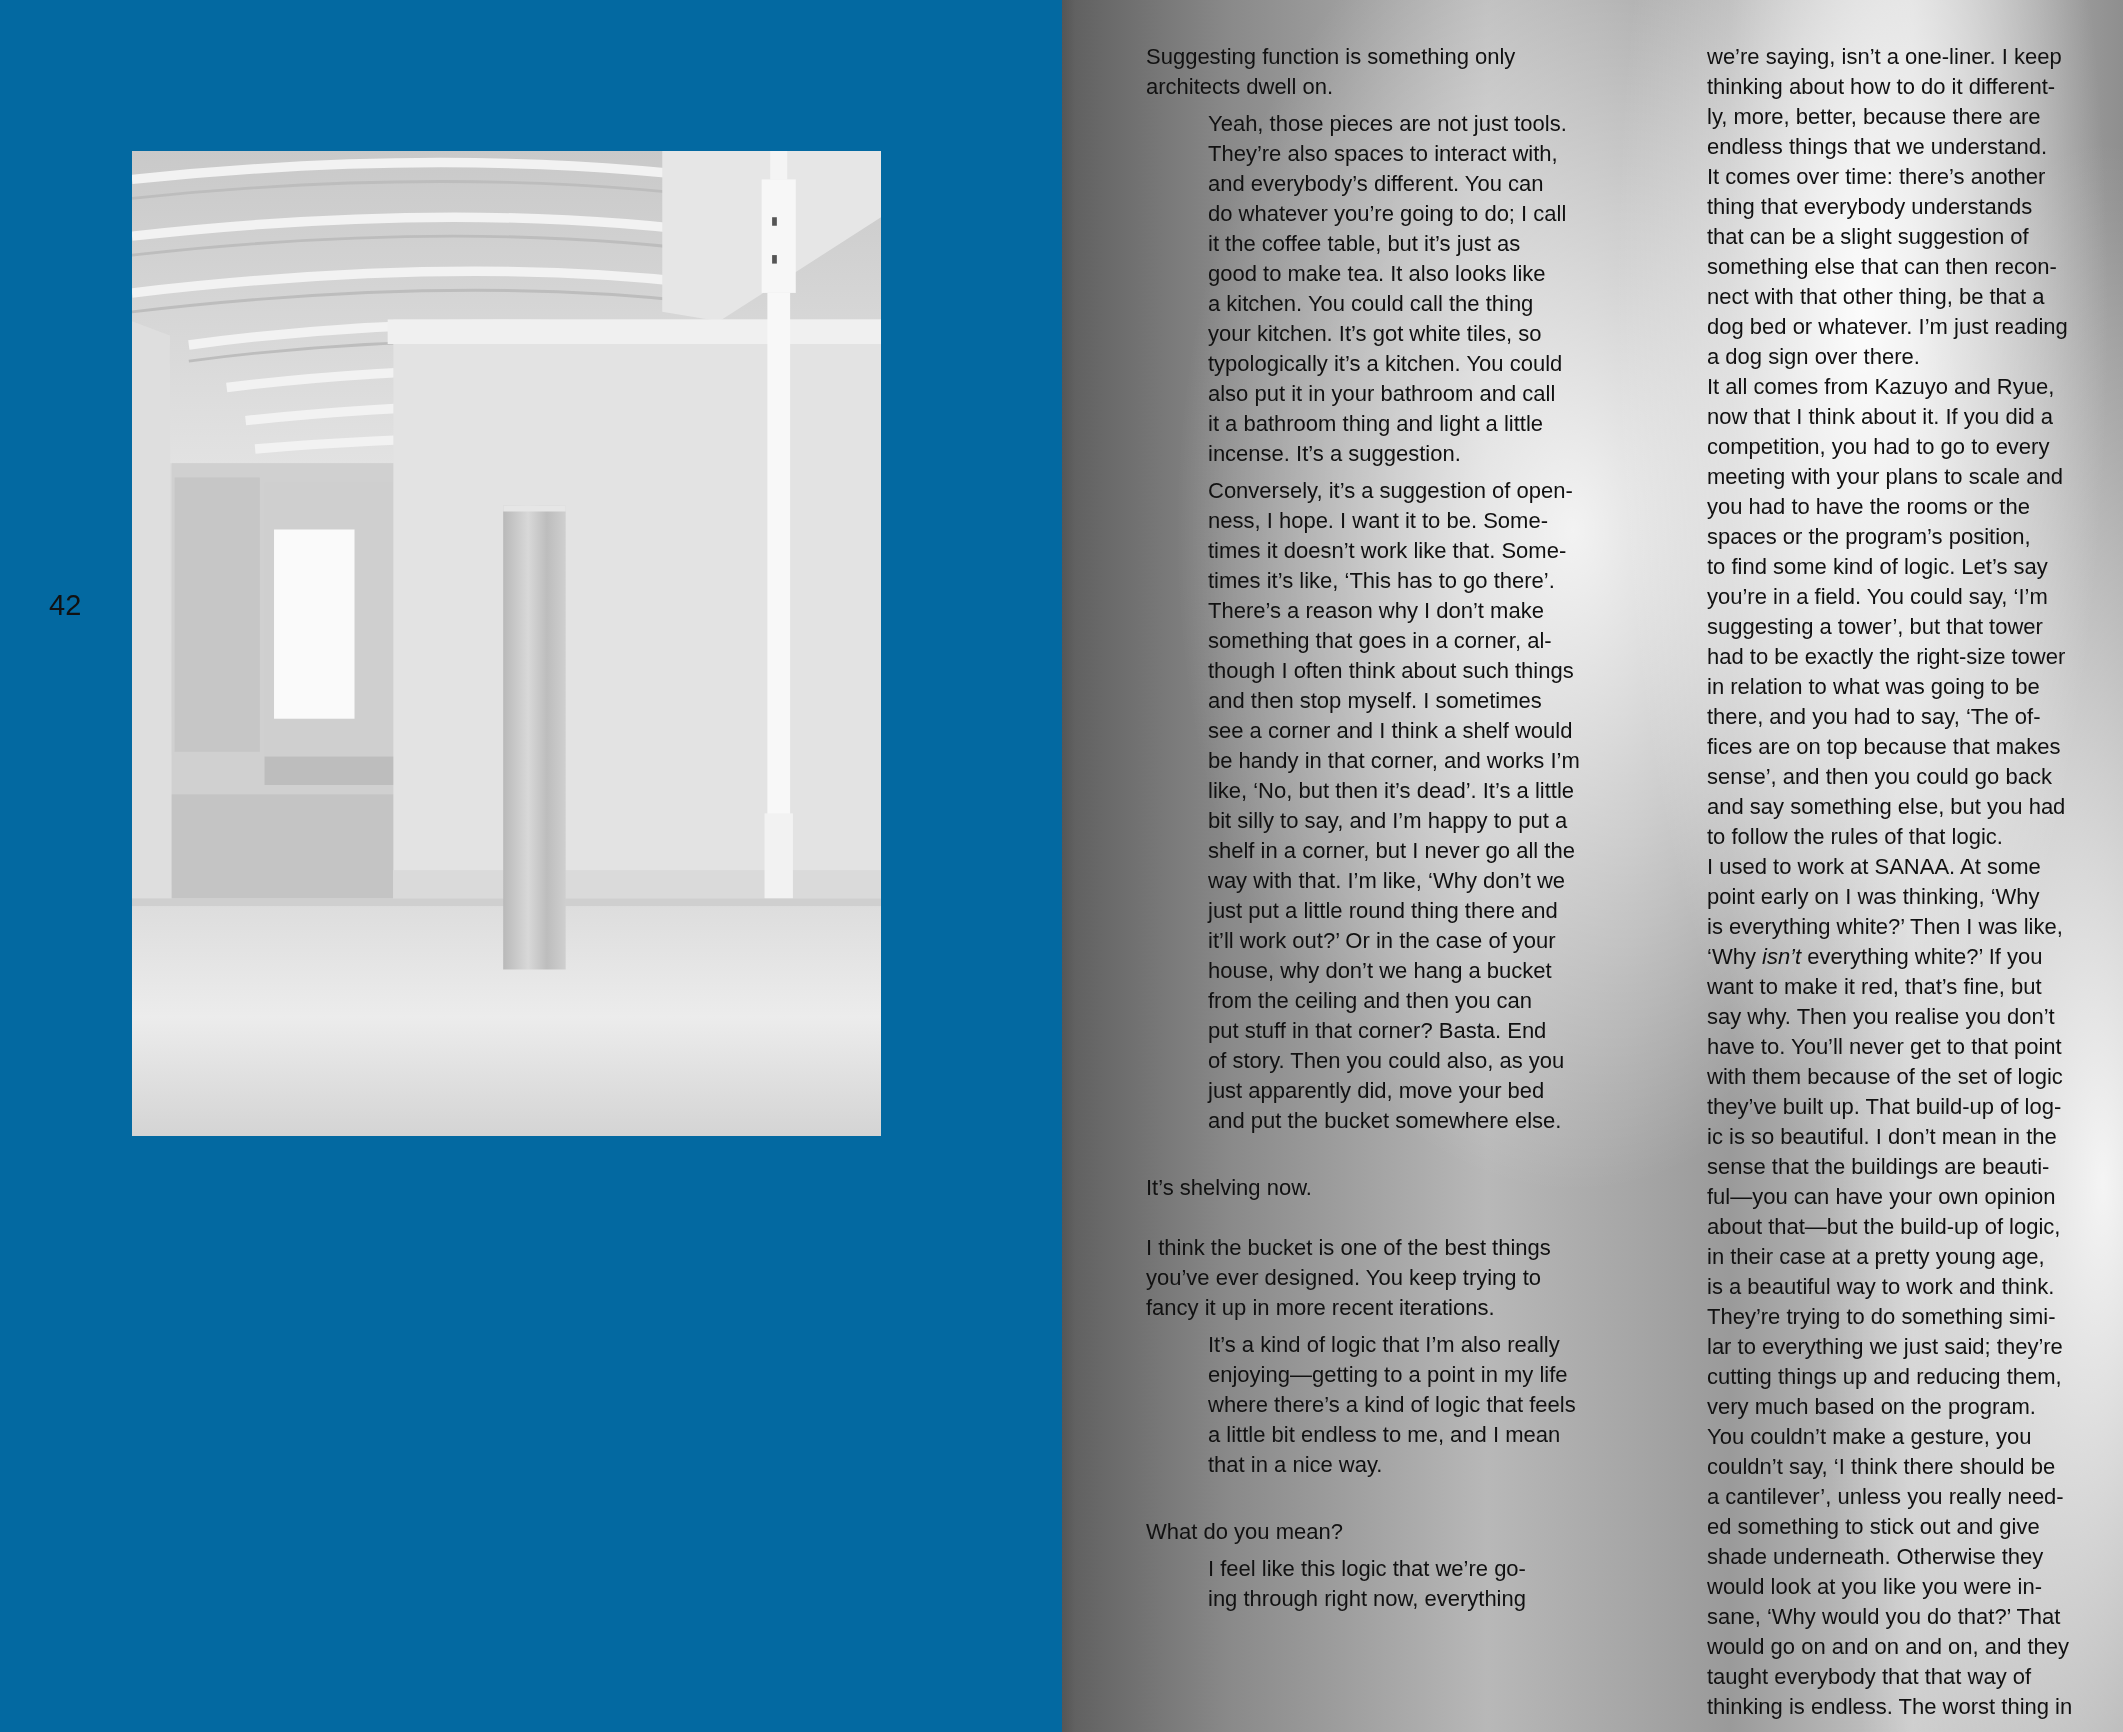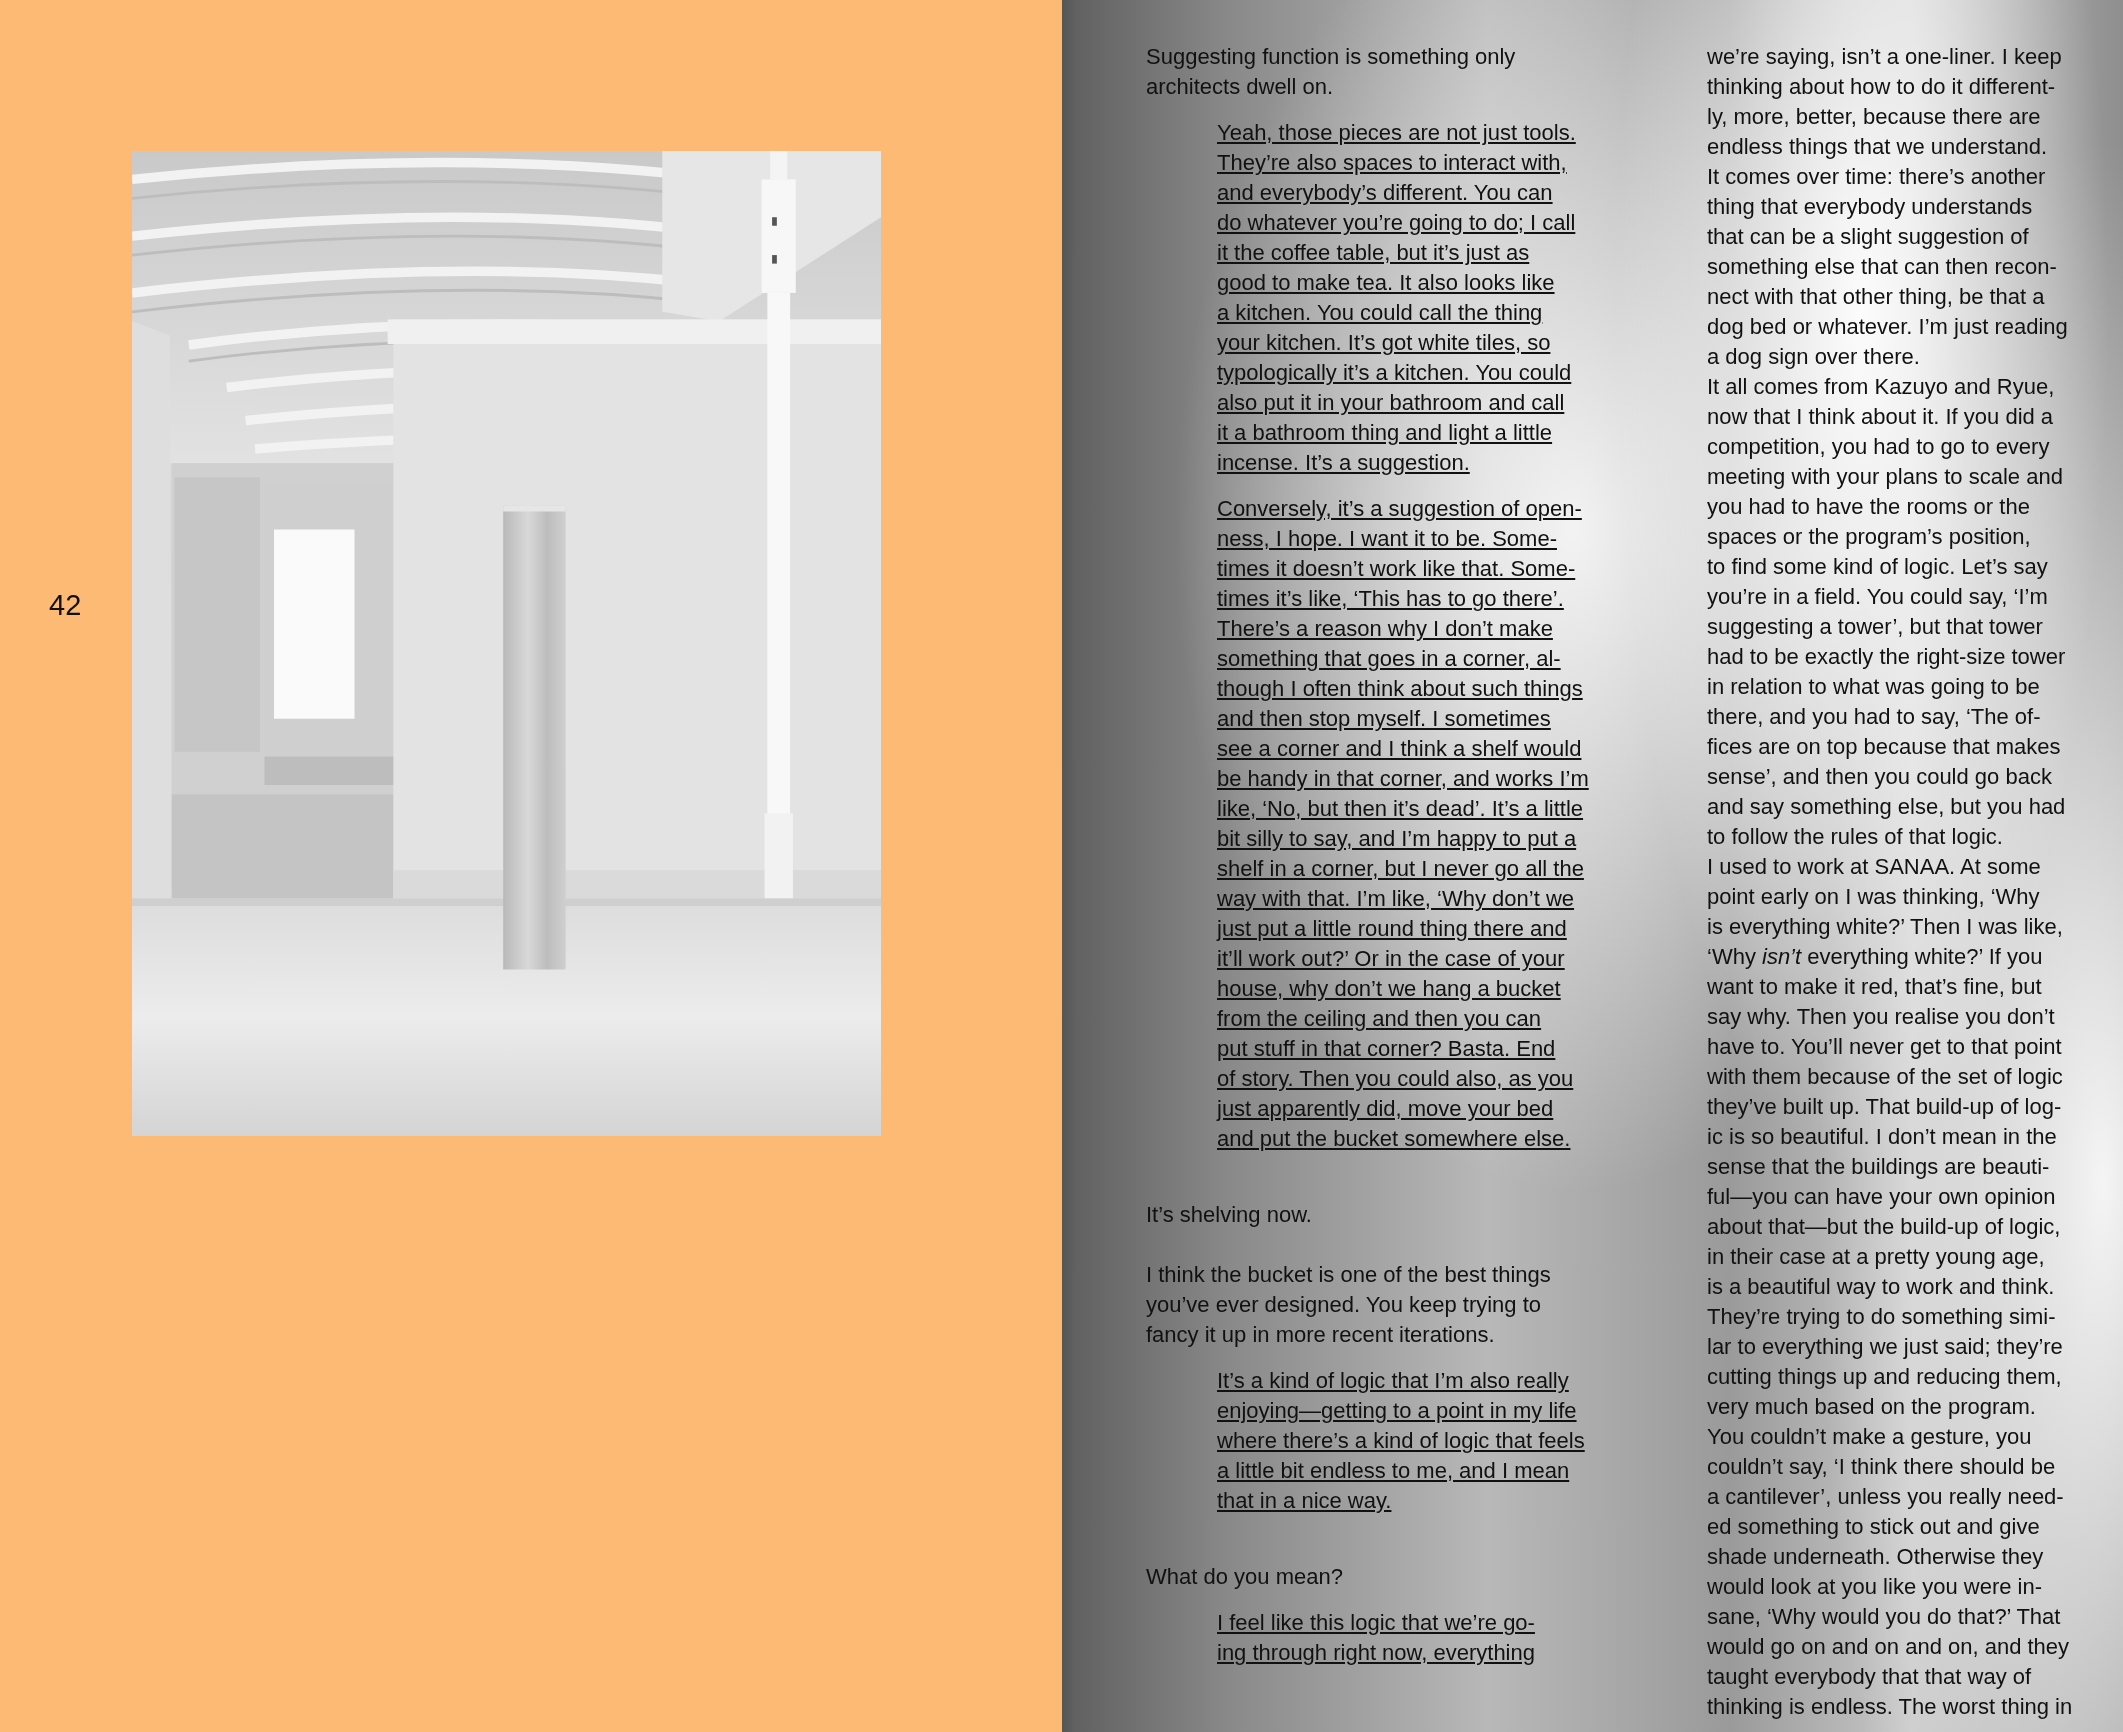--- a/index.html
+++ b/index.html
@@ -1,21 +1,21 @@
 <!DOCTYPE html>
 <html style="font-size:15px"><head>
   <meta charset="utf-8">
   <style>
     html, body { margin: 0; padding: 0; }
     body {
       width: 2124px; height: 1733px; position: relative; overflow: hidden;
       font-family: "Liberation Sans", sans-serif; color: #111;
       background: #ffffff;
     }
-    .left-page { position: absolute; left: 0; top: 0; width: 1062px; height: 1733px; background: #fdba74; }
+    .left-page { position: absolute; left: 0; top: 0; width: 1062px; height: 1733px; background: #0369a1; }
     .page-number {
       position: absolute; left: 49px; top: 589px;
       font-size: 29px; color: #111; letter-spacing: 0;
     }
     .photo {
       position: absolute; left: 132px; top: 151px; width: 749px; height: 985px;
       overflow: hidden; background: #d6d6d6;
     }
     .photo svg { display: block; width: 100%; height: 100%; }
 
@@ -30,21 +30,21 @@
     .right-page::before {
       content: ""; position: absolute; left: 0; top: 0; bottom: 0; width: 13.2px;
       background: linear-gradient(90deg, #565656, rgba(86,86,86,0));
     }
     .col {
       position: absolute; top: 42px; font-size: 22px; line-height: 30px; color: #111;
     }
     .col-left { left: 84px; width: 473px; }
     .col-right { left: 645px; width: 416px; }
     .q { display: block; margin: 0; }
-    .a { display: block; margin: 16px; padding-left: 55px; text-decoration: underline; }
+    .a { display: block; margin: 7px; padding-left: 55px; }
     .gap { height: 30px; }
     .para { display: block; margin: 0; }
     .line { display: block; white-space: nowrap; }
     em { font-style: italic; }
   </style>
 </head>
 <body>
 
 <div class="left-page">
   <div class="page-number">42</div>

